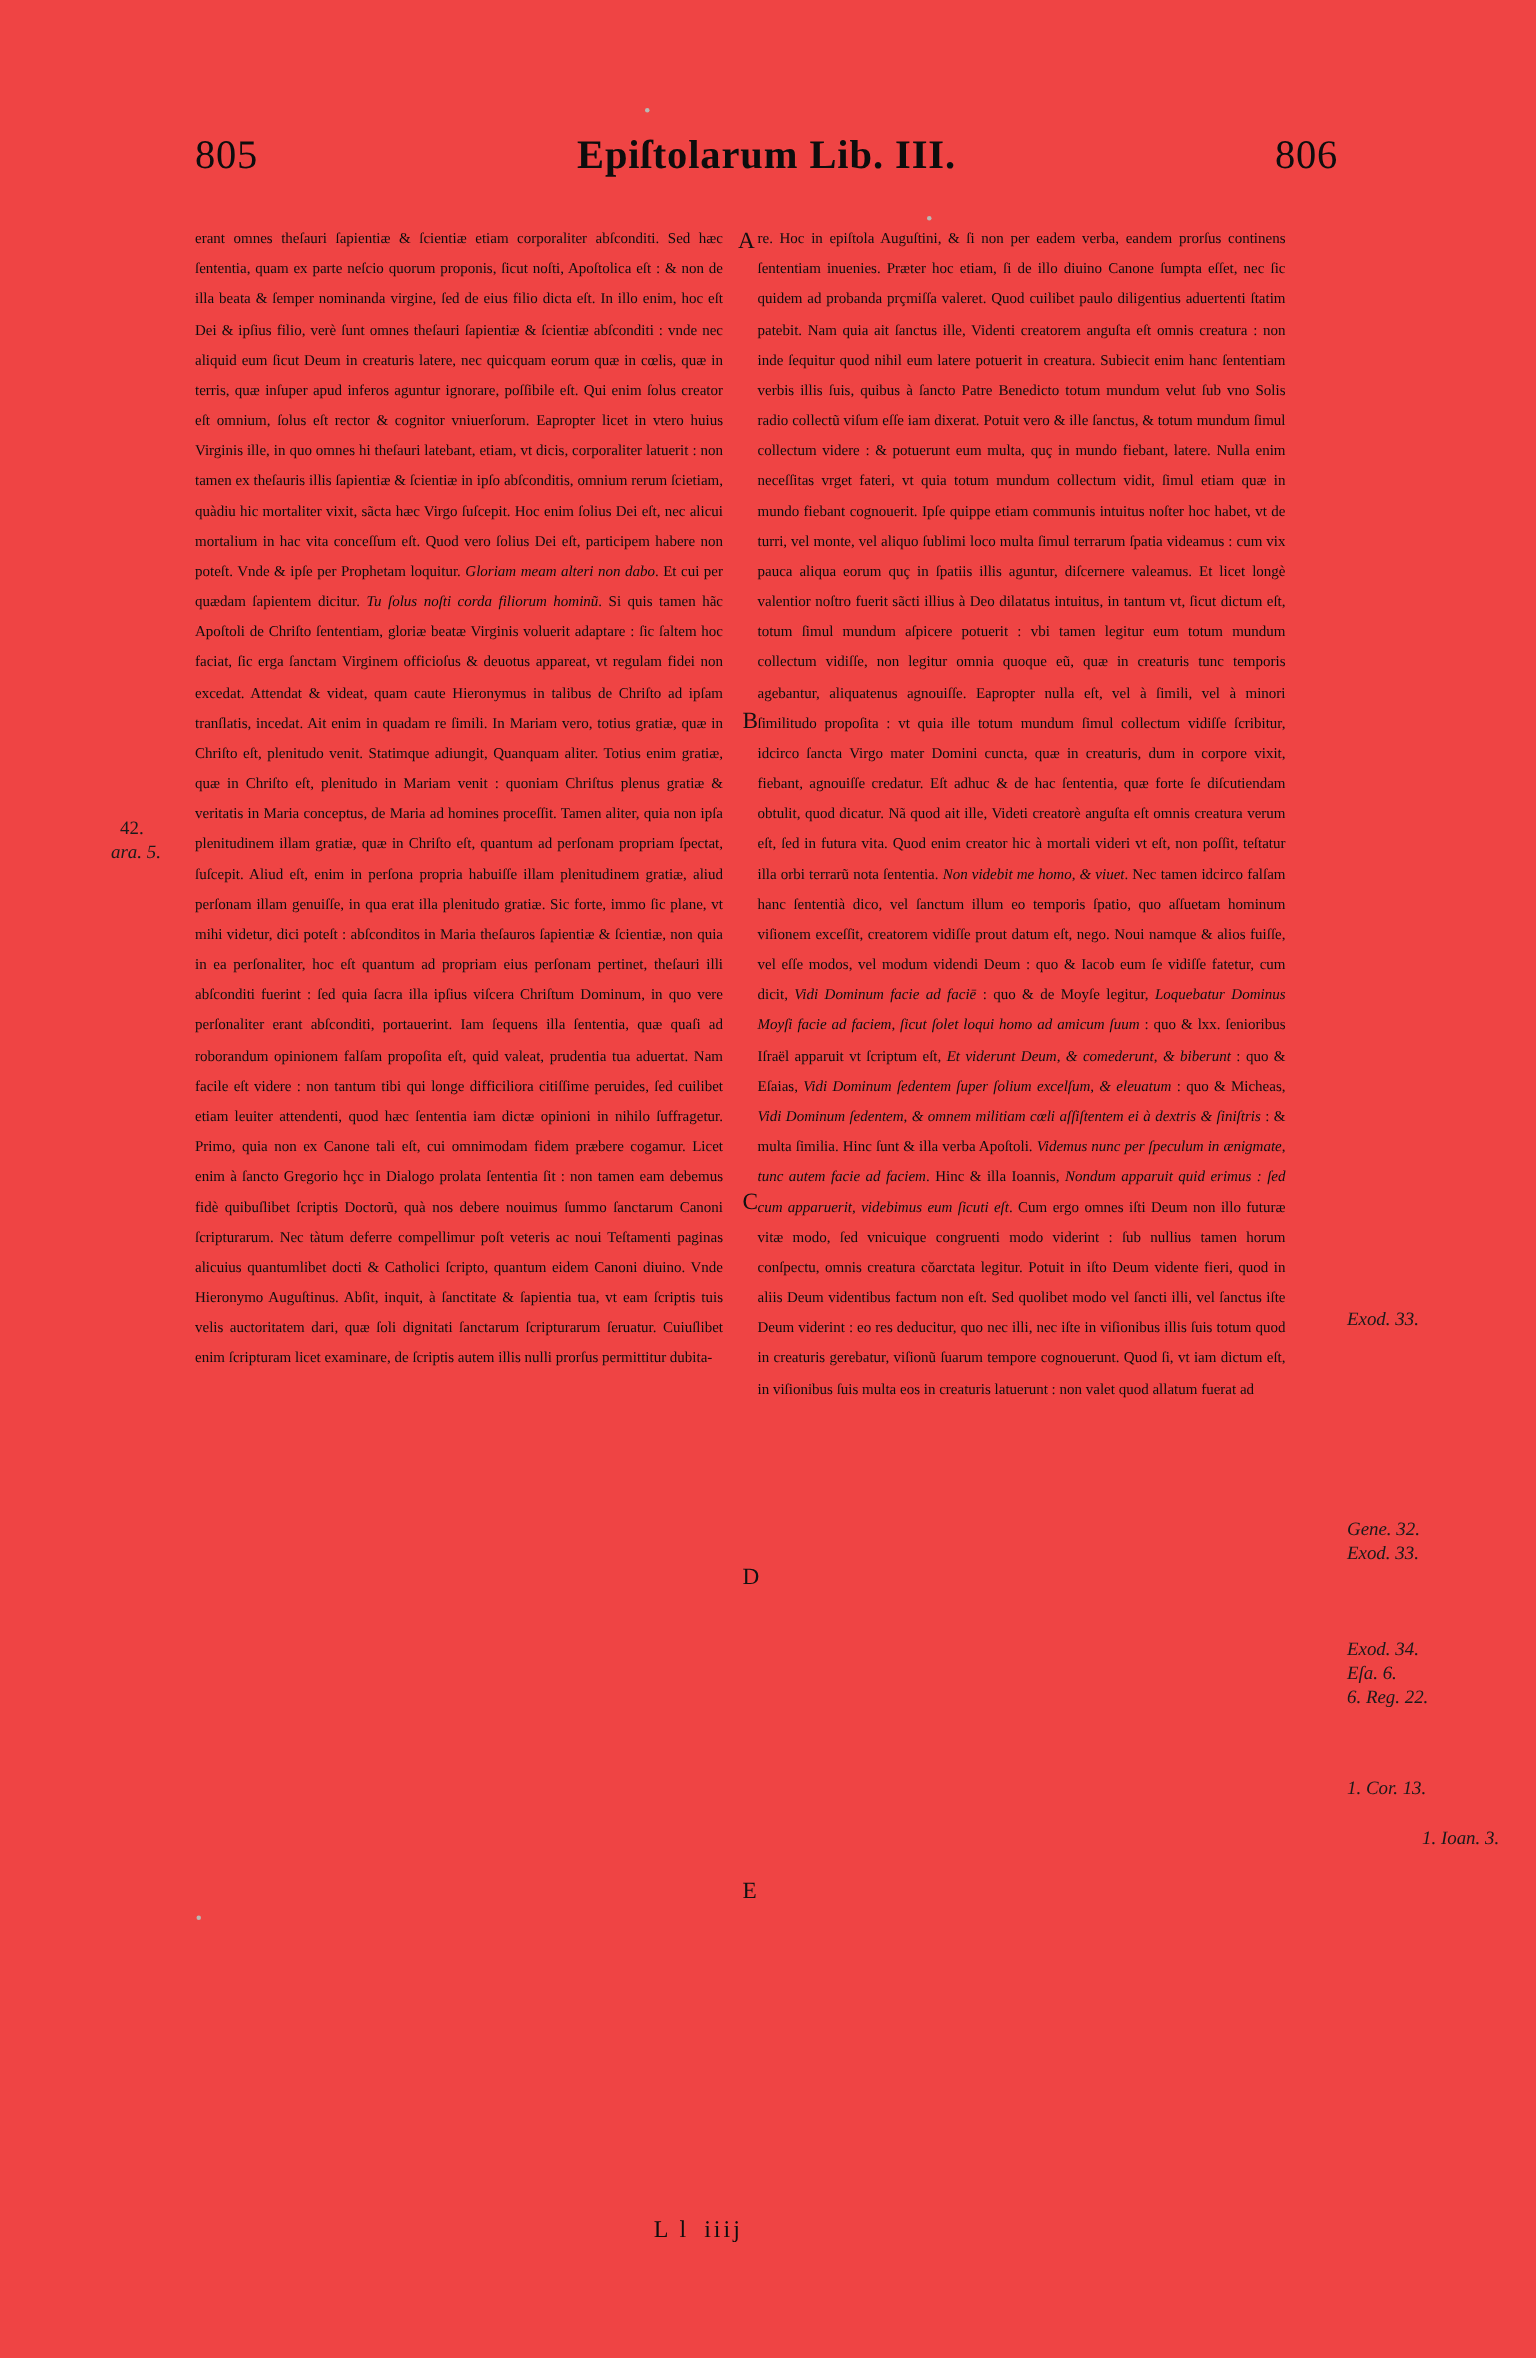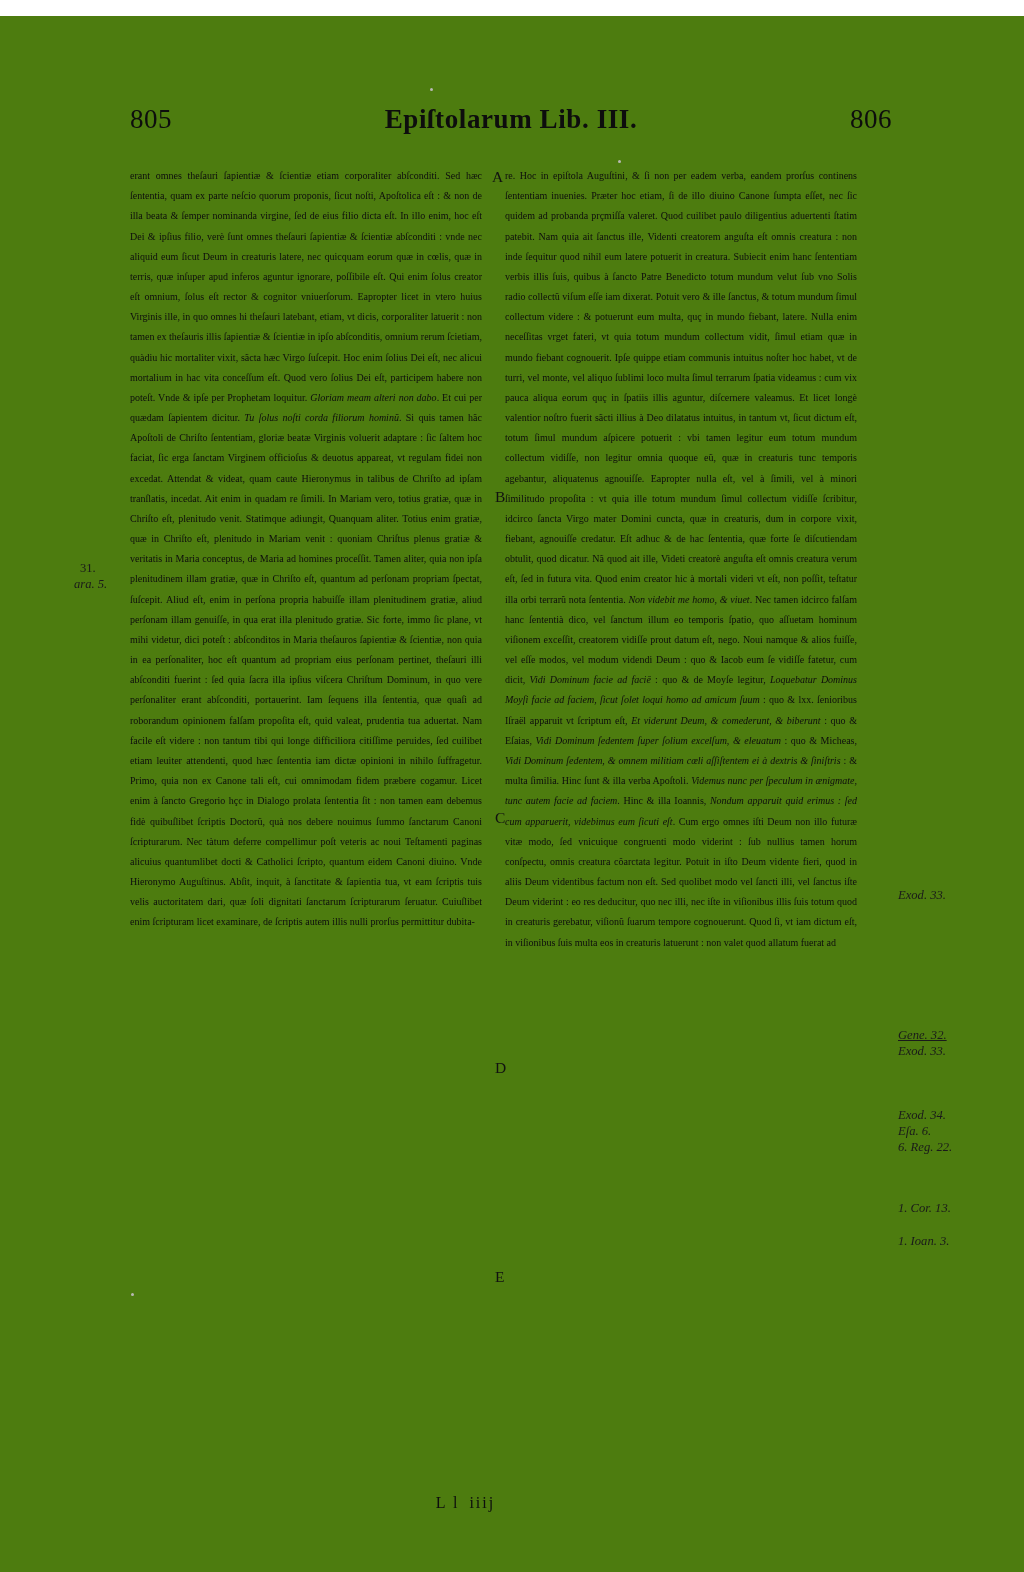--- a/index.html
+++ b/index.html
@@ -12,22 +12,21 @@
     width: 1024px;
     height: 1572px;
     position: relative;
     font-family: "Liberation Serif", "DejaVu Serif", serif;
     color: #0d0d0d;
     overflow: hidden;
   }
   .page {
     position: absolute;
     inset: 0;
-    background: #4d7c0f;
-    margin-top: 16px;
+    background: #ef4444;
   }
 
   
   .running-head {
     position: absolute;
     left: 130px;
     top: 88px;
     width: 762px;
     height: 42px;
     display: flex;
@@ -116,32 +115,32 @@
 
 <div class="page">
 
   <div class="running-head">
     <span class="folio">805</span>
     <span class="head-title">Epiſtolarum Lib. III.</span>
     <span class="folio">806</span>
   </div>
 
   <div class="margin-note margin-left" style="left:80px; top:545px;">
-    <span class="num">31.</span>
+    <span class="num">42.</span>
   </div>
   <div class="margin-note margin-left" style="left:74px; top:561px;">ara. 5.</div>
 
   <div class="margin-note margin-right" style="left:898px; top:872px;">Exod. 33.</div>
-  <div class="margin-note margin-right" style="left:898px; top:1012px;text-decoration:underline;">Gene. 32.</div>
+  <div class="margin-note margin-right" style="left:898px; top:1012px;">Gene. 32.</div>
   <div class="margin-note margin-right" style="left:898px; top:1028px;">Exod. 33.</div>
   <div class="margin-note margin-right" style="left:898px; top:1092px;text-align:right;">Exod. 34.</div>
   <div class="margin-note margin-right" style="left:898px; top:1108px;">Eſa. 6.</div>
   <div class="margin-note margin-right" style="left:898px; top:1124px;">6. Reg. 22.</div>
   <div class="margin-note margin-right" style="left:898px; top:1185px;">1. Cor. 13.</div>
-  <div class="margin-note margin-right" style="left:898px; top:1218px;">1. Ioan. 3.</div>
+  <div class="margin-note margin-right" style="left:948px; top:1218px;">1. Ioan. 3.</div>
 
   <div class="marker" style="left:492px; top:152px;">A</div>
   <div class="marker" style="left:495px; top:472px;">B</div>
   <div class="marker" style="left:495px; top:793px;">C</div>
   <div class="marker" style="left:495px; top:1043px;">D</div>
   <div class="marker" style="left:495px; top:1252px;">E</div>
 
   <div class="columns">
 
     <div class="col col-left">

